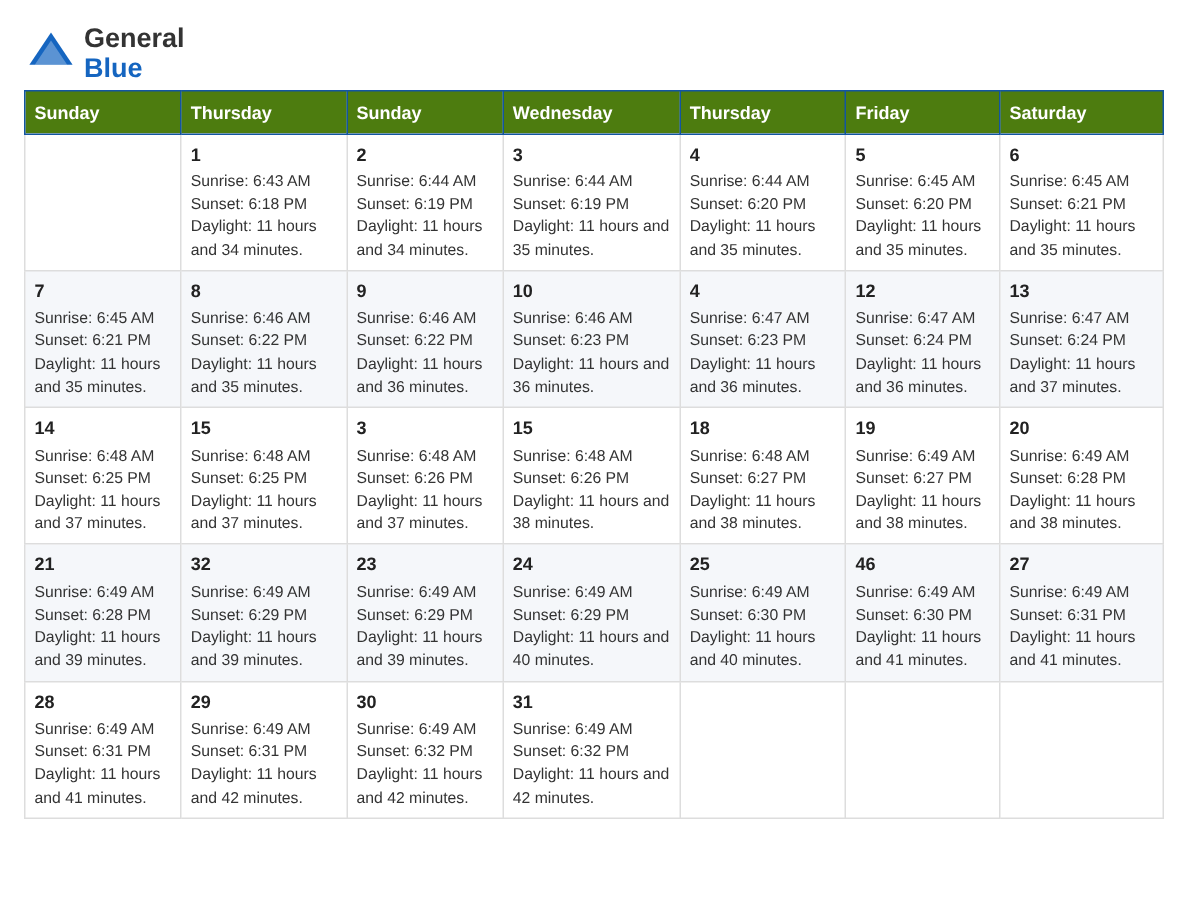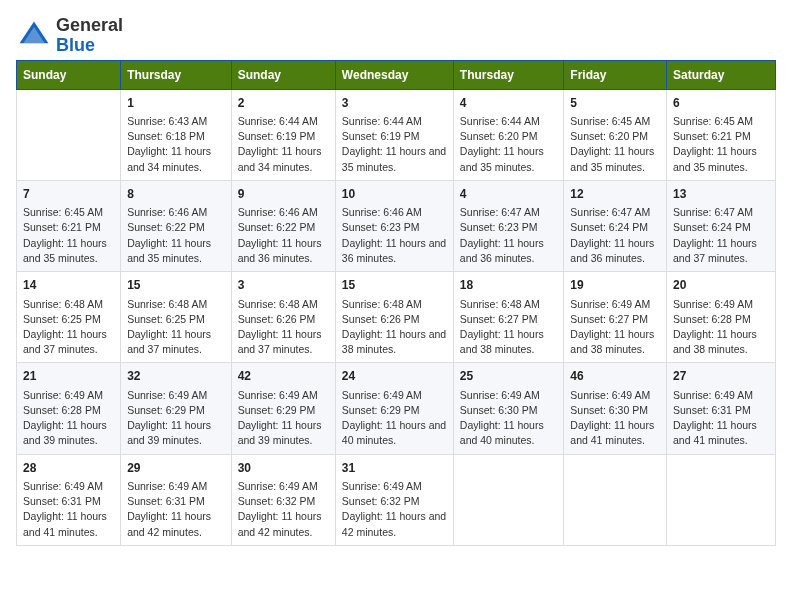--- a/index.html
+++ b/index.html
@@ -296,21 +296,21 @@
         </td>
         <td>
           <span class="day-num">32</span>
         <div class="day-info">
           <span>Sunrise: 6:49 AM</span><br>
           <span>Sunset: 6:29 PM</span><br>
           <span>Daylight: 11 hours and 39 minutes.</span>
         </div>
         </td>
         <td>
-          <span class="day-num">42</span>
+          <span class="day-num">23</span>
         <div class="day-info">
           <span>Sunrise: 6:49 AM</span><br>
           <span>Sunset: 6:29 PM</span><br>
           <span>Daylight: 11 hours and 39 minutes.</span>
         </div>
         </td>
         <td>
           <span class="day-num">24</span>
         <div class="day-info">
           <span>Sunrise: 6:49 AM</span><br>

